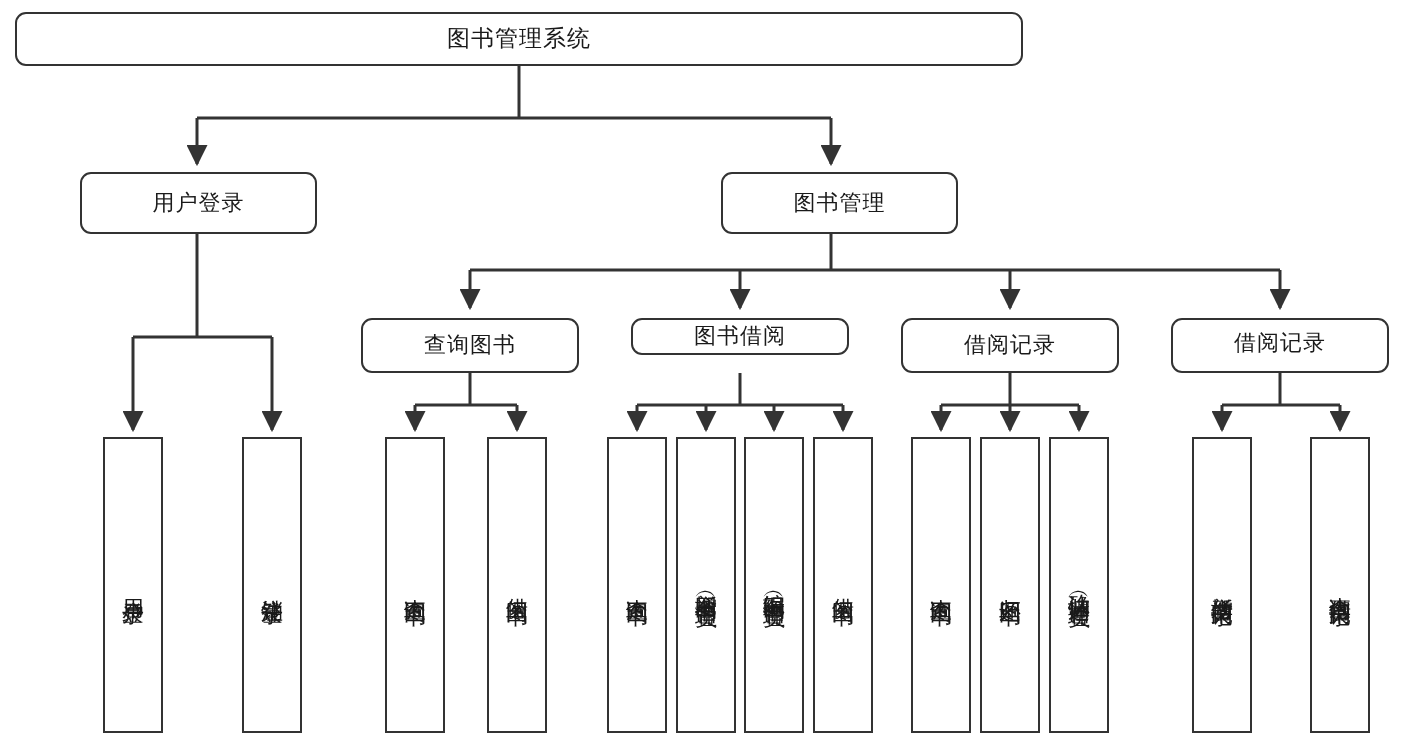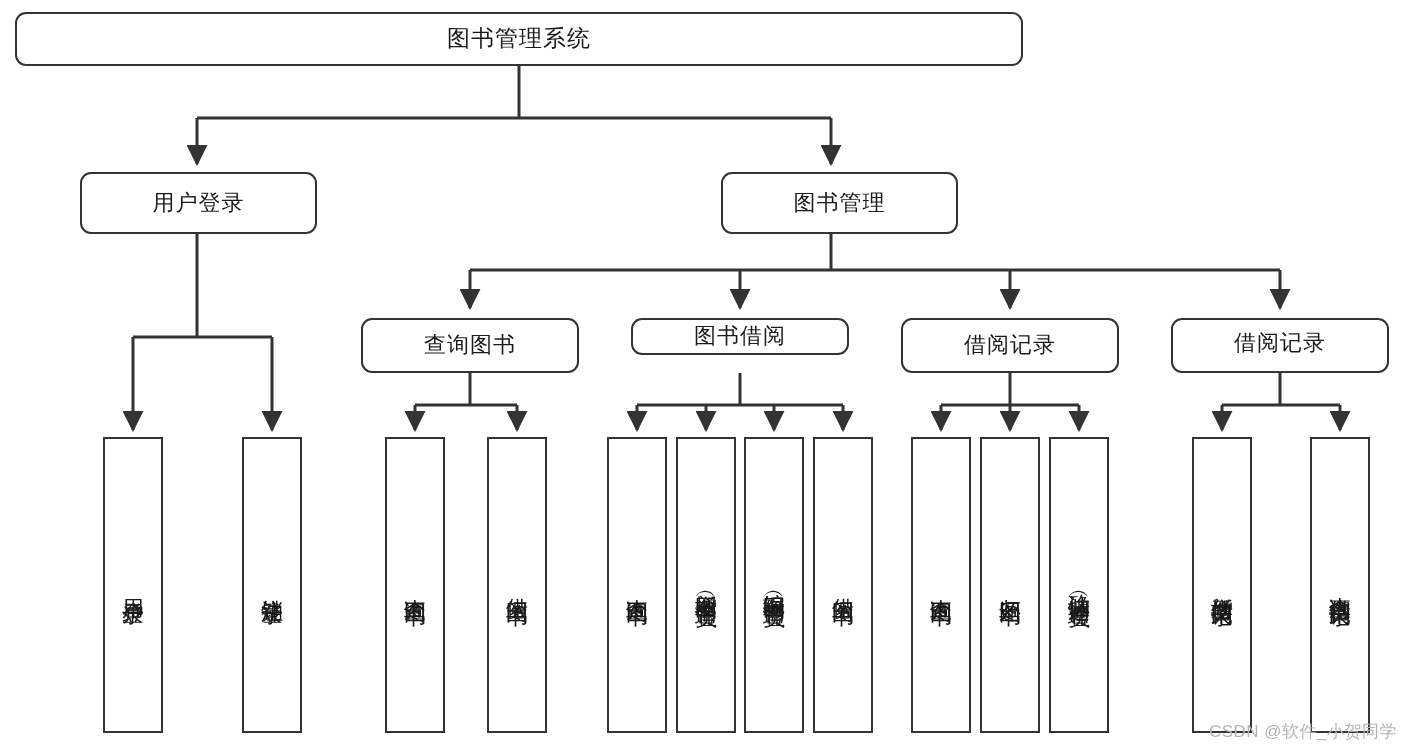--- a/index.html
+++ b/index.html
@@ -188,15 +188,14 @@
     <span>确认归还（管理员）</span>
   </div>
 
   <div class="node node-v" style="left:1192px; top:437px; width:60px; height:296px;">
     <span>新增借阅记录</span>
   </div>
   <div class="node node-v" style="left:1310px; top:437px; width:60px; height:296px;">
     <span>查询借阅记录</span>
   </div>
 
-  <div class="watermark">CSDN @软件_小贺同学</div>
 
 </div>
 
 </body></html>

